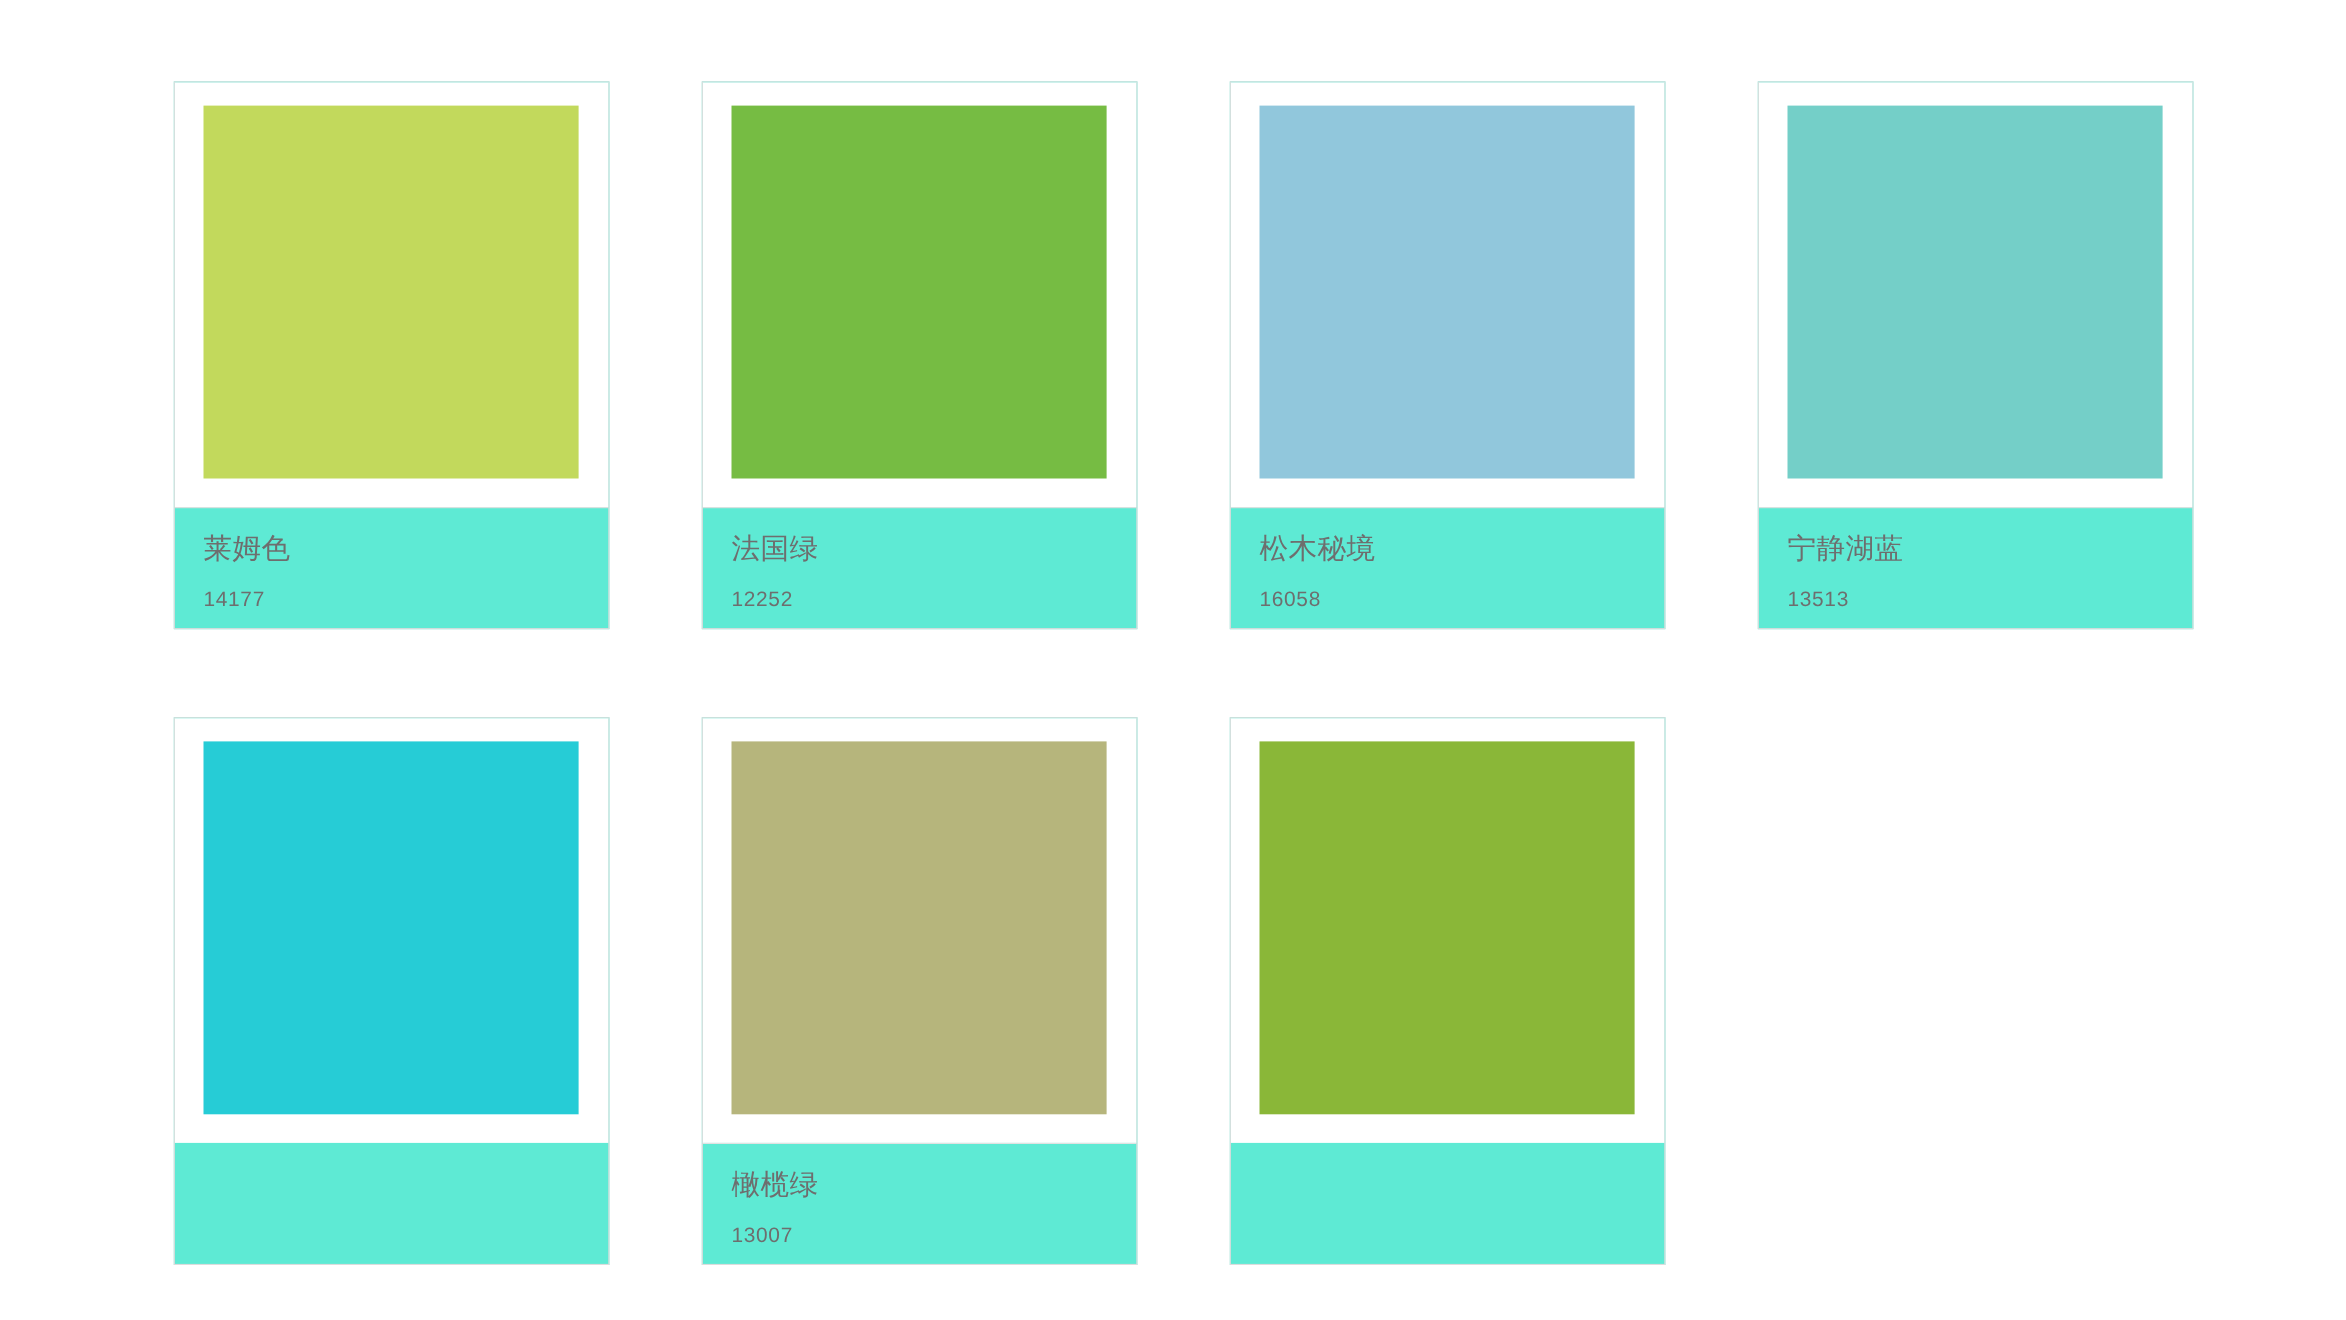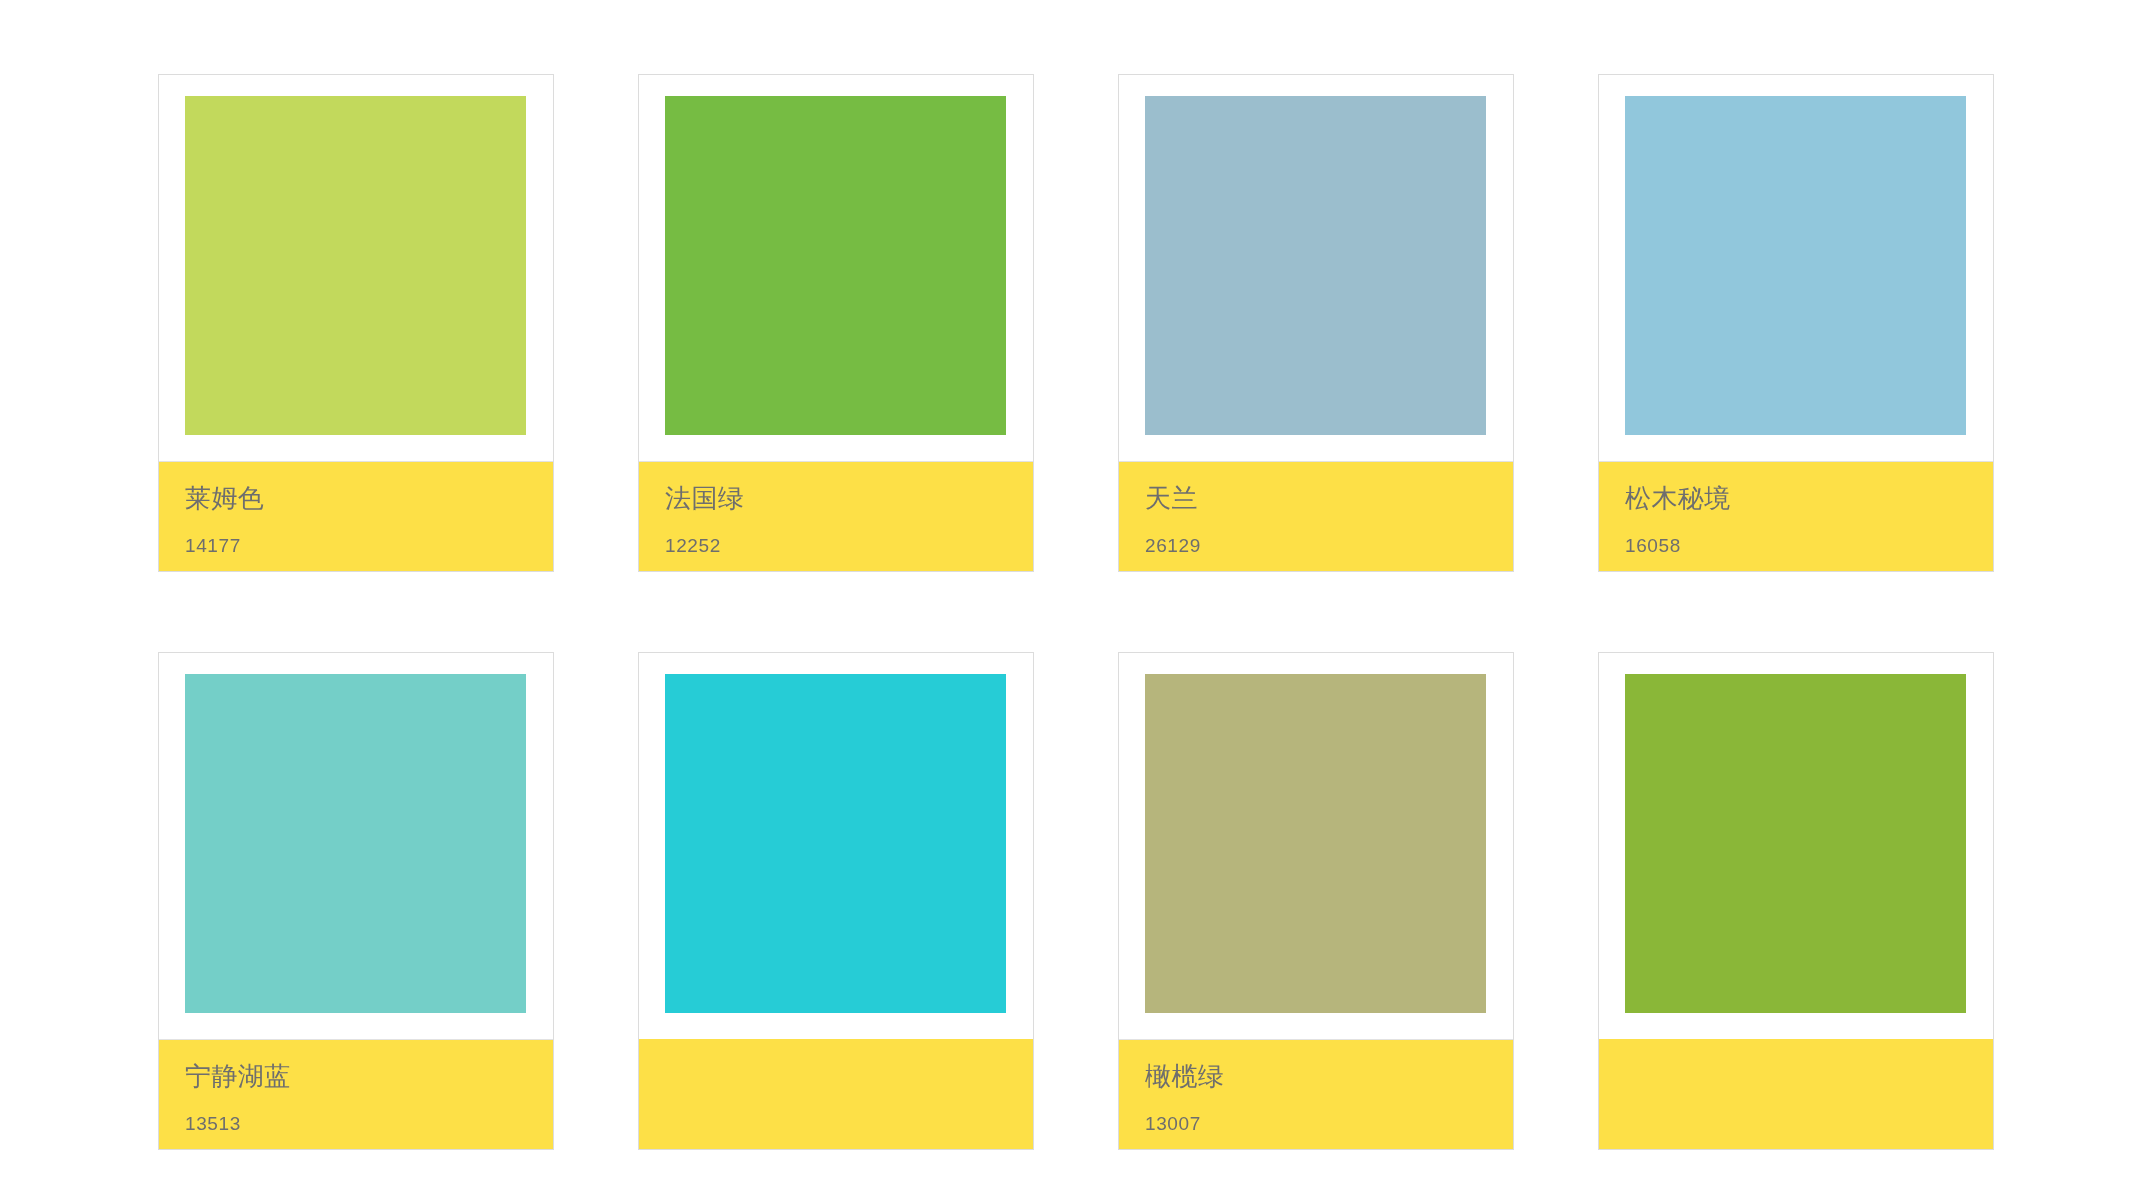--- a/index.html
+++ b/index.html
@@ -25,21 +25,21 @@
     grid-template-rows: repeat(2, 498px);
     column-gap: 84px;
     row-gap: 80px;
     align-content: start;
   }
 
   .swatch-card {
     box-sizing: border-box;
     width: 396px;
     height: 498px;
-    background: #fde047;
+    background: #5eead4;
     border: 1px solid #dcdcdc;
     display: flex;
     flex-direction: column;
   }
 
   .swatch-chip-frame {
     box-sizing: border-box;
     flex: 0 0 auto;
     height: 386px;
     padding: 21px 27px 26px 26px;
@@ -97,29 +97,20 @@
   <div class="swatch-card">
     <div class="swatch-chip-frame">
       <div class="swatch-chip" style="background-color: rgb(118, 188, 67);"></div>
     </div>
     <div class="swatch-caption">
       <div class="swatch-name">法国绿</div>
       <div class="swatch-code">12252</div>
     </div>
   </div>
 
-  <div class="swatch-card">
-    <div class="swatch-chip-frame">
-      <div class="swatch-chip" style="background-color: rgb(155, 190, 205);"></div>
-    </div>
-    <div class="swatch-caption">
-      <div class="swatch-name">天兰</div>
-      <div class="swatch-code">26129</div>
-    </div>
-  </div>
 
   <div class="swatch-card">
     <div class="swatch-chip-frame">
       <div class="swatch-chip" style="background-color: rgb(145, 199, 220);"></div>
     </div>
     <div class="swatch-caption">
       <div class="swatch-name">松木秘境</div>
       <div class="swatch-code">16058</div>
     </div>
   </div>

